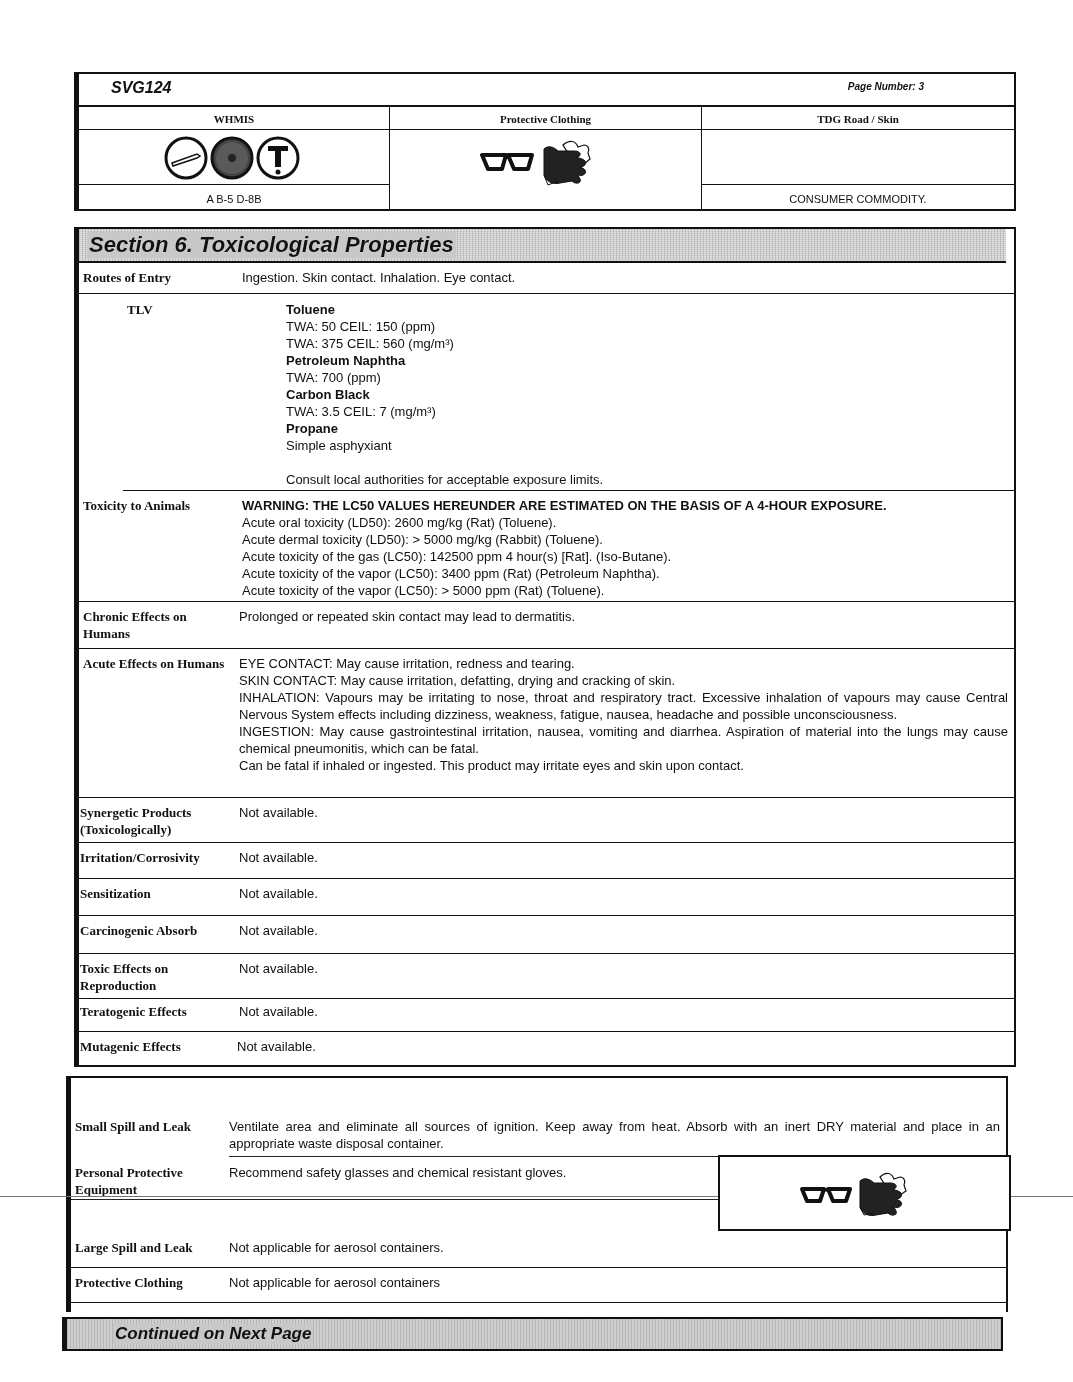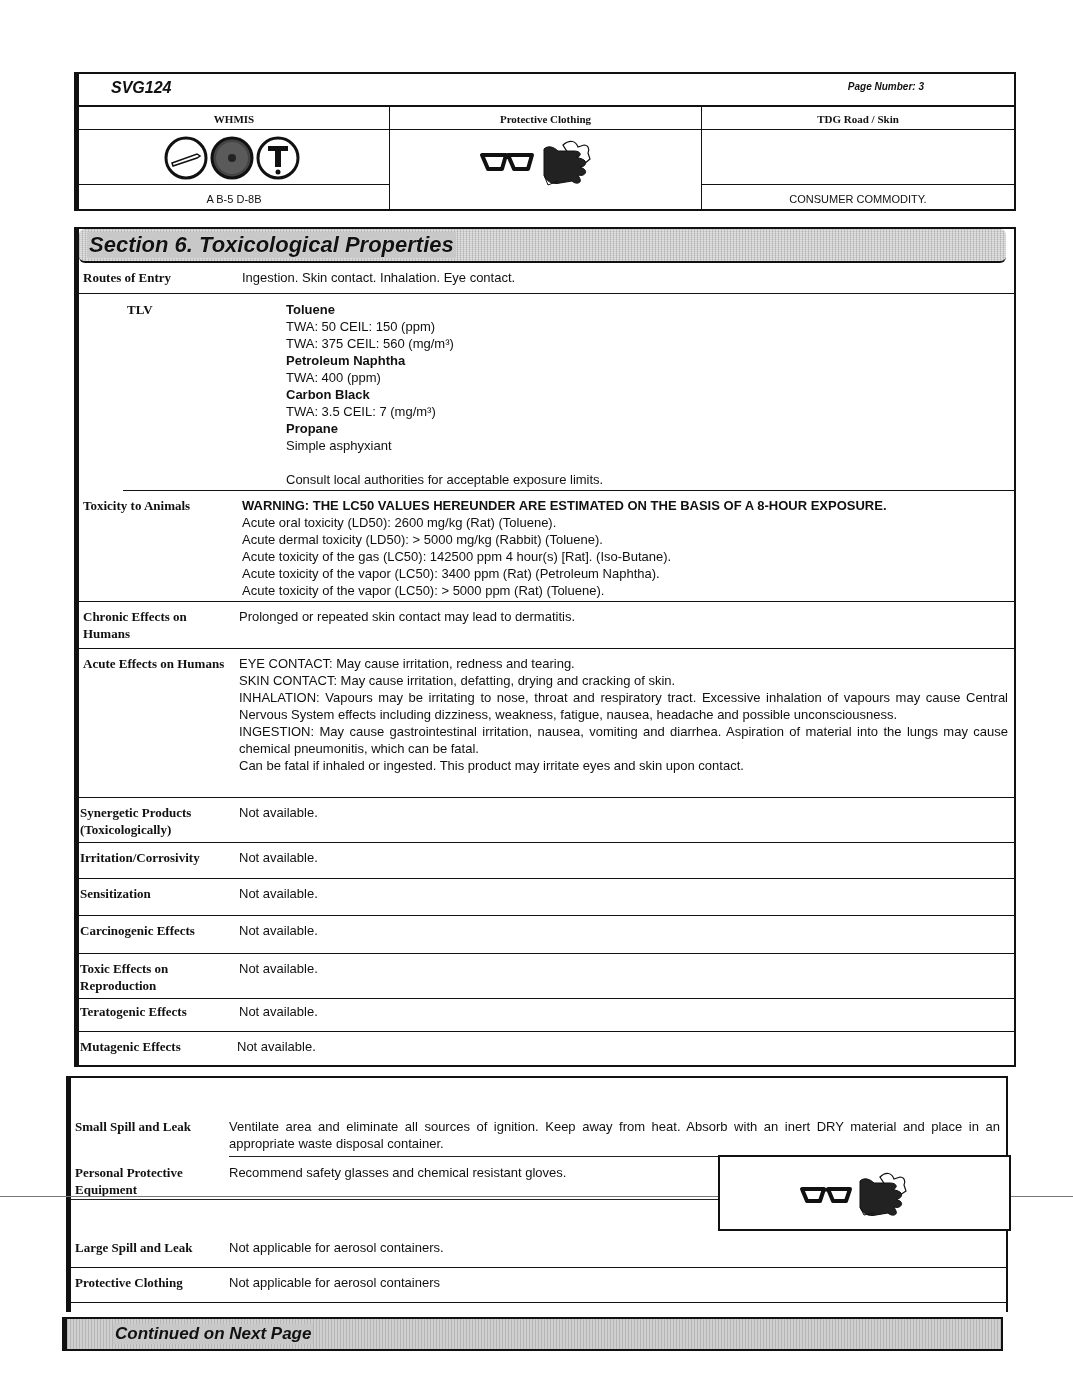--- a/index.html
+++ b/index.html
@@ -18,21 +18,21 @@
   #col-whmis { left: 0; width: 310px; border-right: 1px solid #111; }
   #col-pc { left: 311px; width: 311px; border-right: 1px solid #111; }
   #col-tdg { left: 623px; right: 0; }
   .hcol-foot { position: absolute; left: 0; right: 0; bottom: 0; height: 24px; border-top: 1px solid #111; text-align: center; font-size: 11px; line-height: 28px; }
 
   
   .section { position: absolute; border: 2px solid #111; border-left-width: 5px; box-sizing: border-box; }
   .sec-head { position: absolute; left: 0; right: 8px; top: 0; height: 32px; border-bottom: 2px solid #111;
      background-color: #cfcfcf;
      background-image: repeating-linear-gradient(90deg, rgba(0,0,0,0.12) 0 1px, transparent 1px 3px),
-                       repeating-linear-gradient(0deg, rgba(255,255,255,0.35) 0 1px, transparent 1px 2px); border-radius: 6px; }
+                       repeating-linear-gradient(0deg, rgba(255,255,255,0.35) 0 1px, transparent 1px 2px); }
   .sec-title { position: absolute; left: 8px; top: 3px; font-size: 22px; font-weight: bold; font-style: italic; color: #111;
      background: #c8c8c8; padding: 0 2px; text-shadow: 0 0 1px #fff; }
   .row { position: absolute; left: 0; right: 0; border-bottom: 1px solid #111; }
   .label { position: absolute; left: 4px; top: 6px; width: 150px; font-family: "Liberation Serif", serif; font-weight: bold; font-size: 13px; line-height: 17px; }
   .value { position: absolute; left: 160px; right: 6px; top: 6px; font-size: 13px; line-height: 17px; }
   .value div { white-space: nowrap; }
   .value .wrap { white-space: normal; text-align: justify; }
   .b { font-weight: bold; }
 
   
@@ -107,34 +107,34 @@
     </div>
   </div>
 
   <div class="row" style="top:65px; height:196px;margin-left:44px;">
     <div class="label" style="top:7px;">TLV</div>
     <div class="value" style="left:163px; top:7px;">
       <div class="b">Toluene</div>
       <div>TWA: 50 CEIL: 150  (ppm)</div>
       <div>TWA: 375 CEIL: 560  (mg/m³)</div>
       <div class="b">Petroleum Naphtha</div>
-      <div>TWA: 400  (ppm)</div>
+      <div>TWA: 700  (ppm)</div>
       <div class="b">Carbon Black</div>
       <div>TWA: 3.5 CEIL: 7 (mg/m³)</div>
       <div class="b">Propane</div>
       <div>Simple asphyxiant</div>
       <div style="height:17px;"></div>
       <div>Consult local authorities for acceptable exposure limits.</div>
     </div>
   </div>
 
   <div class="row" style="top:262px; height:110px;">
     <div class="label">Toxicity to Animals</div>
     <div class="value" style="left:163px;">
-      <div class="b">WARNING:  THE LC50 VALUES HEREUNDER ARE ESTIMATED ON THE BASIS OF A 8-HOUR EXPOSURE.</div>
+      <div class="b">WARNING:  THE LC50 VALUES HEREUNDER ARE ESTIMATED ON THE BASIS OF A 4-HOUR EXPOSURE.</div>
       <div>Acute oral toxicity (LD50): 2600 mg/kg  (Rat) (Toluene).</div>
       <div>Acute dermal toxicity (LD50): &gt; 5000 mg/kg  (Rabbit) (Toluene).</div>
       <div>Acute toxicity of the gas (LC50): 142500 ppm 4 hour(s) [Rat].   (Iso-Butane).</div>
       <div>Acute toxicity of the vapor (LC50): 3400 ppm  (Rat) (Petroleum Naphtha).</div>
       <div>Acute toxicity of the vapor (LC50): &gt; 5000 ppm  (Rat) (Toluene).</div>
     </div>
   </div>
 
   <div class="row" style="top:373px; height:46px;">
     <div class="label">Chronic Effects on Humans</div>
@@ -166,21 +166,21 @@
         <div>Not available.</div>
       </div>
   </div>
   <div class="row" style="top:650px; height:36px;">
     <div class="label" style="left:1px;">Sensitization</div>
     <div class="value">
         <div>Not available.</div>
       </div>
   </div>
   <div class="row" style="top:687px; height:37px;">
-    <div class="label" style="left:1px;">Carcinogenic Effects</div>
+    <div class="label" style="left:1px;">Carcinogenic Absorb</div>
     <div class="value">
         <div>Not available.</div>
       </div>
   </div>
   <div class="row" style="top:725px; height:44px;">
     <div class="label" style="left:1px;">Toxic Effects on Reproduction</div>
     <div class="value">
         <div>Not available.</div>
       </div>
   </div>

